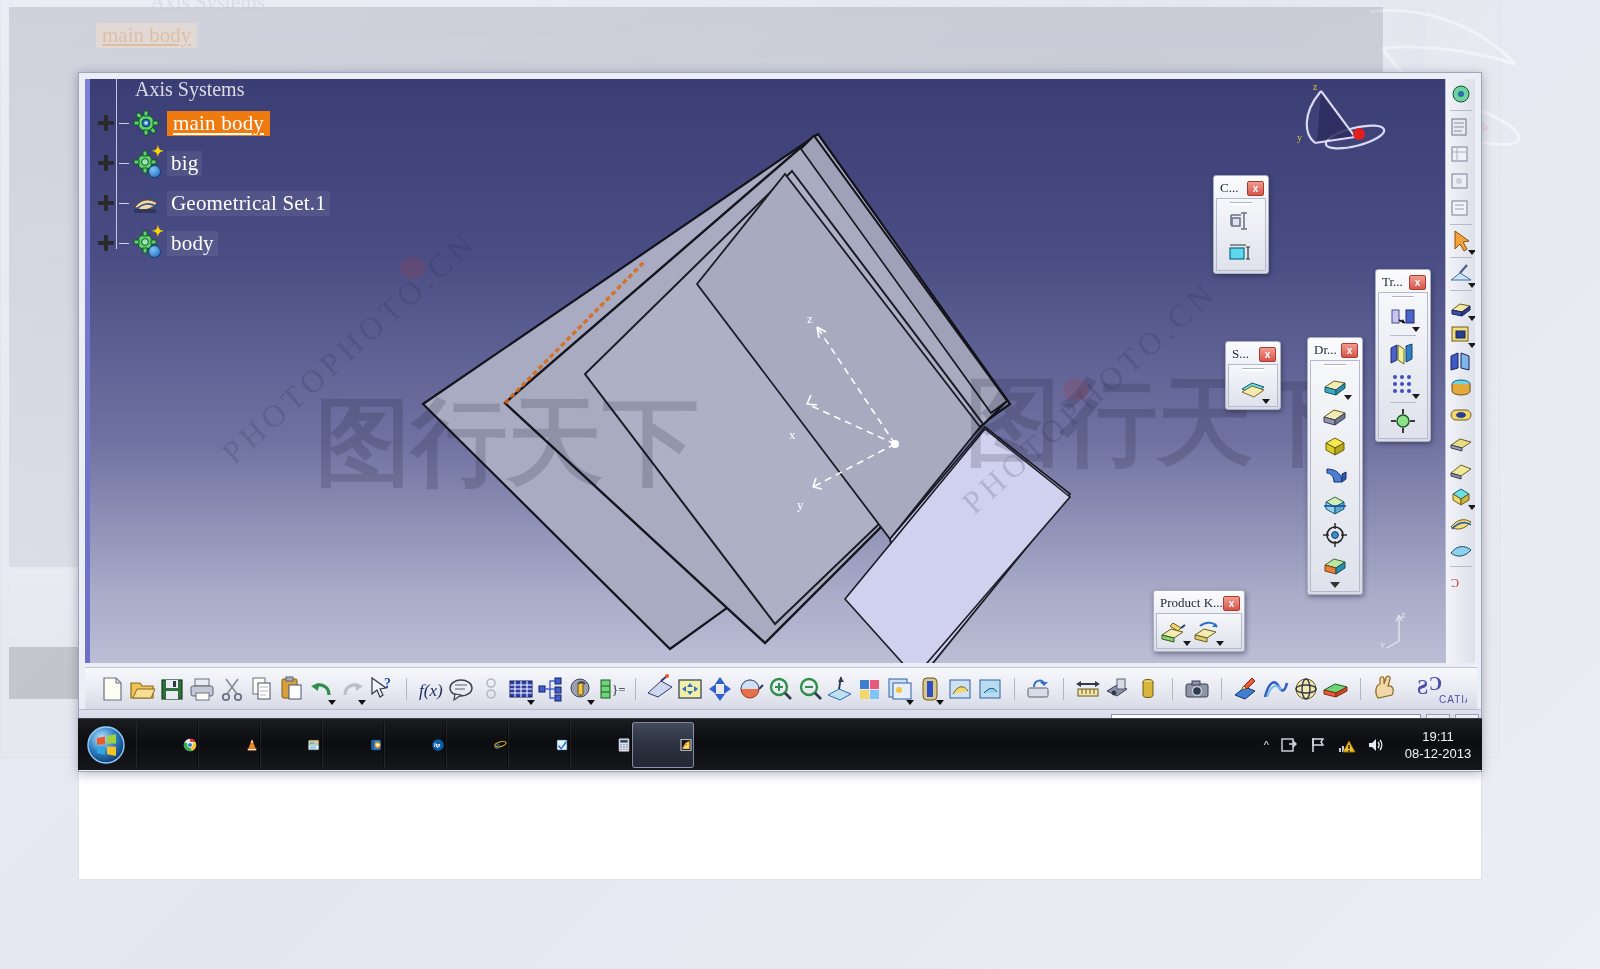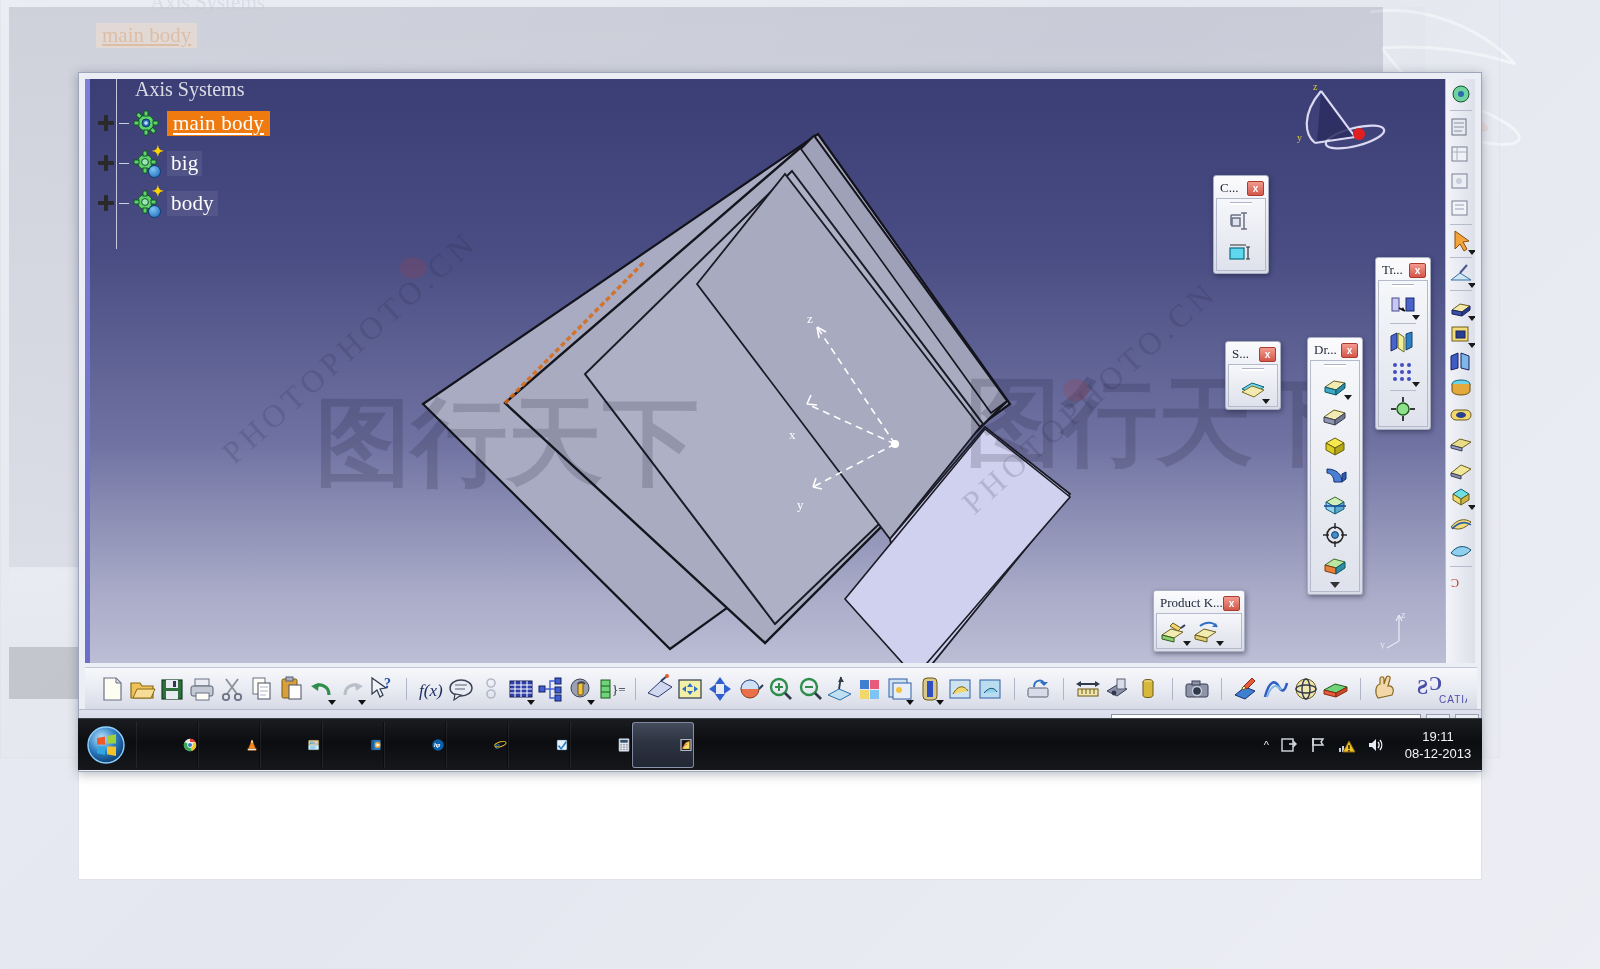--- a/index.html
+++ b/index.html
@@ -440,20 +440,36 @@
                   <rect x="18" y="10" width="5" height="4"></rect>
               </g>
               <circle cx="12" cy="12" r="3.4" fill="#9ae6b4" stroke="#14532d"></circle>
             </svg>
             <span class="ic-plusbadge">✦</span>
             <span class="ic-bluebadge"></span>
           </span>
           <span class="tree-label plain">big</span>
         </div>
 
+        <div class="tree-row">
+          <span class="tree-plus">
+            <span class="cross-h"></span>
+              <span class="cross-v"></span>
+          </span>
+          <span class="tree-dash"></span>
+          <span class="tree-icon">
+            <svg width="26" height="26" viewBox="0 0 26 26" style="position:absolute;left:2px;top:1px;">
+              <path d="M2 17 C8 9 16 8 24 13 C18 20 9 22 2 17 Z" fill="#f4d9a8" stroke="#6b4f22" stroke-width="1"></path>
+              <path d="M3 20 C9 13 17 12 24 17" fill="none" stroke="#2f4f8f" stroke-width="1.6"></path>
+              <path d="M16 4 C20 3 23 6 22 10" fill="none" stroke="#2f4f8f" stroke-width="1.6"></path>
+              <rect x="1" y="19" width="22" height="4" fill="#1a2a4a" opacity=".55"></rect>
+            </svg>
+          </span>
+          <span class="tree-label plain">Geometrical Set.1</span>
+        </div>
 
         <div class="tree-row">
           <span class="tree-plus">
             <span class="cross-h"></span>
               <span class="cross-v"></span>
           </span>
           <span class="tree-dash"></span>
           <span class="tree-icon">
             <svg class="ic-gear" viewBox="0 0 26 26">
               <g fill="#5fd36a" stroke="#14532d" stroke-width="1">
@@ -583,21 +599,21 @@
             <svg width="30" height="28" viewBox="0 0 30 28">
               <polygon points="5,14 14,8 25,11 16,17" fill="#b9e6a0" stroke="#3e6b2a" stroke-width="1"></polygon>
               <polygon points="5,14 16,17 16,23 5,20" fill="#e8803a" stroke="#7a3d12" stroke-width="1"></polygon>
               <polygon points="16,17 25,11 25,17 16,23" fill="#2f8ba6" stroke="#0b5567" stroke-width="1"></polygon>
             </svg>
           </div>
           <div class="ftb-scrolldn"></div>
         </div>
       </div>
 
-      <div class="float-tb" style="left:1290px; top:178px; width:56px;">
+      <div class="float-tb" style="left:1290px; top:190px; width:56px;">
         <div class="ftb-head">
           <span class="ftb-title">Tr...</span>
           <span class="ftb-close">x</span>
         </div>
         <div class="ftb-body">
           <div class="ftb-grip"></div>
           <div class="ftb-btn">
             <svg width="30" height="28" viewBox="0 0 30 28">
               <rect x="4" y="7" width="7" height="13" fill="#c9c6f0" stroke="#494a8f" stroke-width="1"></rect>
               <rect x="18" y="7" width="8" height="13" fill="#4a63c8" stroke="#1d2a70" stroke-width="1"></rect>

